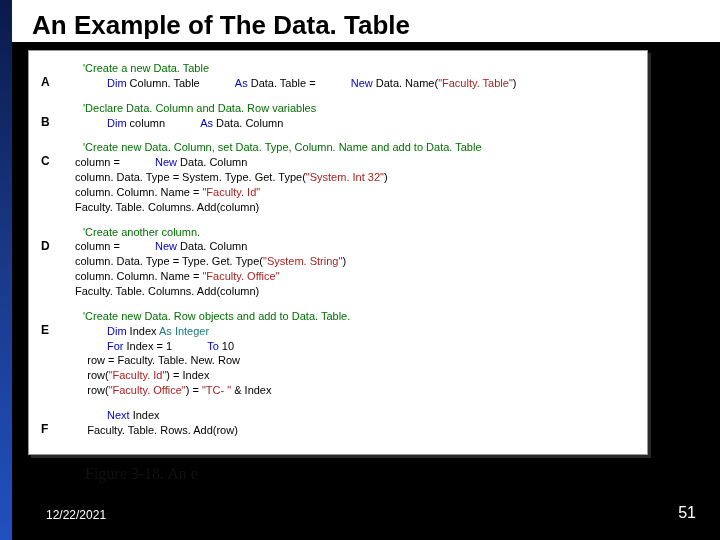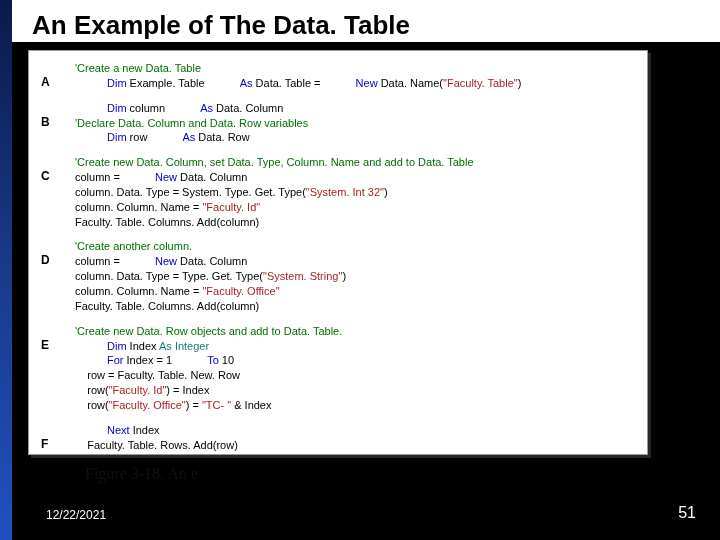--- a/index.html
+++ b/index.html
@@ -63,21 +63,21 @@
       padding-top: 14px;
     }
     .code-col {
       flex: 1;
       font-family: Verdana, Arial, sans-serif;
       font-size: 11px;
       line-height: 1.35;
       white-space: pre;
       color: #000;
     }
-    .comment { color: #007000; }
+    .comment { color: #007000; margin-left: 8px; }
     .keyword { color: #0000cc; padding-left: 32px; }
     .typename { color: #1a7a7a; }
     .string { color: #aa2222; }
     .caption {
       position: absolute;
       left: 85px;
       top: 465px;
       font-family: "Times New Roman", serif;
       font-size: 16px;
       color: #111;
@@ -101,25 +101,25 @@
 <body>
 
 <div class="slide-title-bg"></div>
 <div class="gradient-strip"></div>
 
 <div class="slide-title">An Example of The Data. Table</div>
 
 <div class="code-box" id="code-box">
     <div class="code-block">
       <div class="label-col">A</div>
-      <div class="code-col"><div><span class="comment">'Create a new Data. Table</span></div><div><span class="keyword">Dim</span><span> Example. Table </span><span class="keyword">As</span><span> Data. Table = </span><span class="keyword">New</span><span> Data. Name(</span><span class="string">"Faculty. Table"</span><span>)</span></div></div>
+      <div class="code-col"><div><span class="comment">'Create a new Data. Table</span></div><div><span class="keyword">Dim</span><span> Column. Table </span><span class="keyword">As</span><span> Data. Table = </span><span class="keyword">New</span><span> Data. Name(</span><span class="string">"Faculty. Table"</span><span>)</span></div></div>
     </div>
     <div class="code-block">
       <div class="label-col">B</div>
-      <div class="code-col"><div><span class="keyword">Dim</span><span> column </span><span class="keyword">As</span><span> Data. Column</span></div><div><span class="comment">'Declare Data. Column and Data. Row variables</span></div><div><span class="keyword">Dim</span><span> row </span><span class="keyword">As</span><span> Data. Row</span></div></div>
+      <div class="code-col"><div><span class="comment">'Declare Data. Column and Data. Row variables</span></div><div><span class="keyword">Dim</span><span> column </span><span class="keyword">As</span><span> Data. Column</span></div></div>
     </div>
     <div class="code-block">
       <div class="label-col">C</div>
       <div class="code-col"><div><span class="comment">'Create new Data. Column, set Data. Type, Column. Name and add to Data. Table</span></div><div><span>column = </span><span class="keyword">New</span><span> Data. Column</span></div><div><span>column. Data. Type = System. Type. Get. Type(</span><span class="string">"System. Int 32"</span><span>)</span></div><div><span>column. Column. Name = </span><span class="string">"Faculty. Id"</span></div><div><span>Faculty. Table. Columns. Add(column)</span></div></div>
     </div>
     <div class="code-block">
       <div class="label-col">D</div>
       <div class="code-col"><div><span class="comment">'Create another column.</span></div><div><span>column = </span><span class="keyword">New</span><span> Data. Column</span></div><div><span>column. Data. Type = Type. Get. Type(</span><span class="string">"System. String"</span><span>)</span></div><div><span>column. Column. Name = </span><span class="string">"Faculty. Office"</span></div><div><span>Faculty. Table. Columns. Add(column)</span></div></div>
     </div>
     <div class="code-block">

